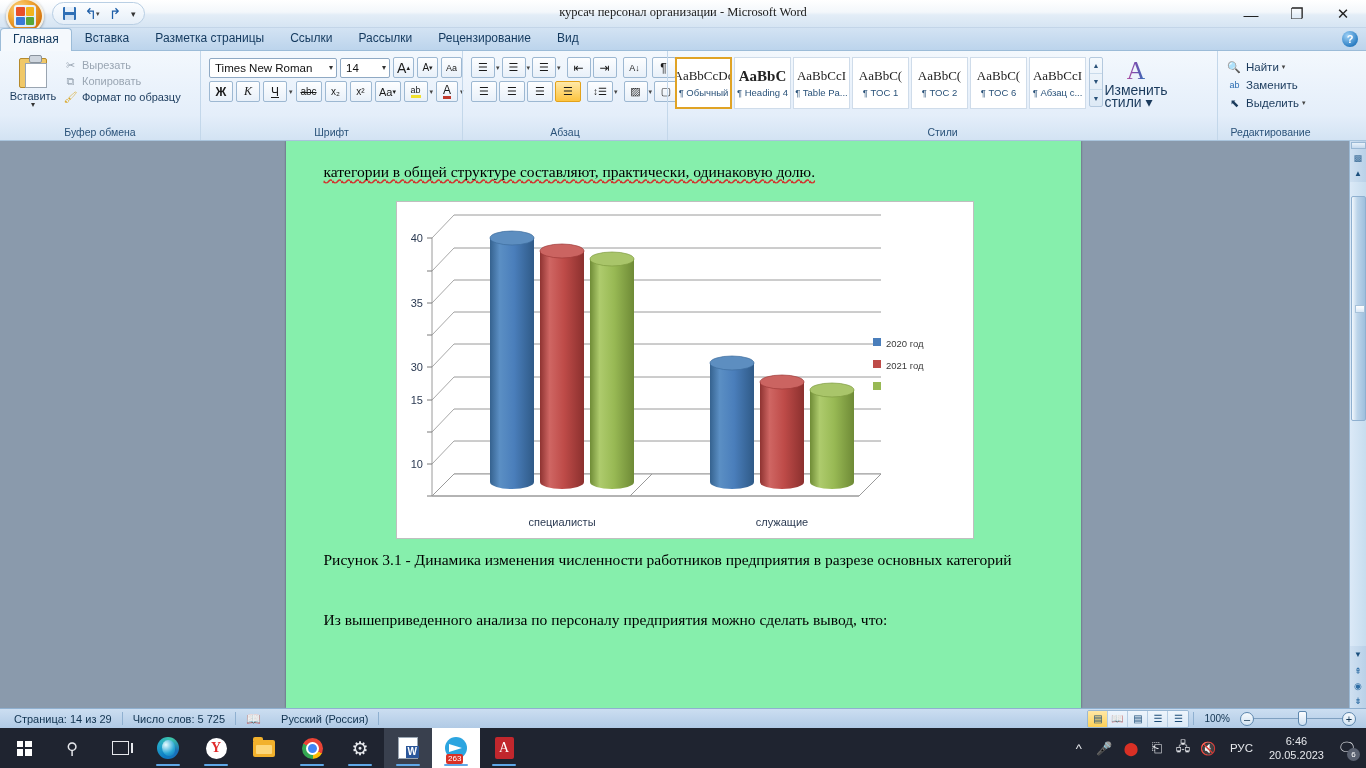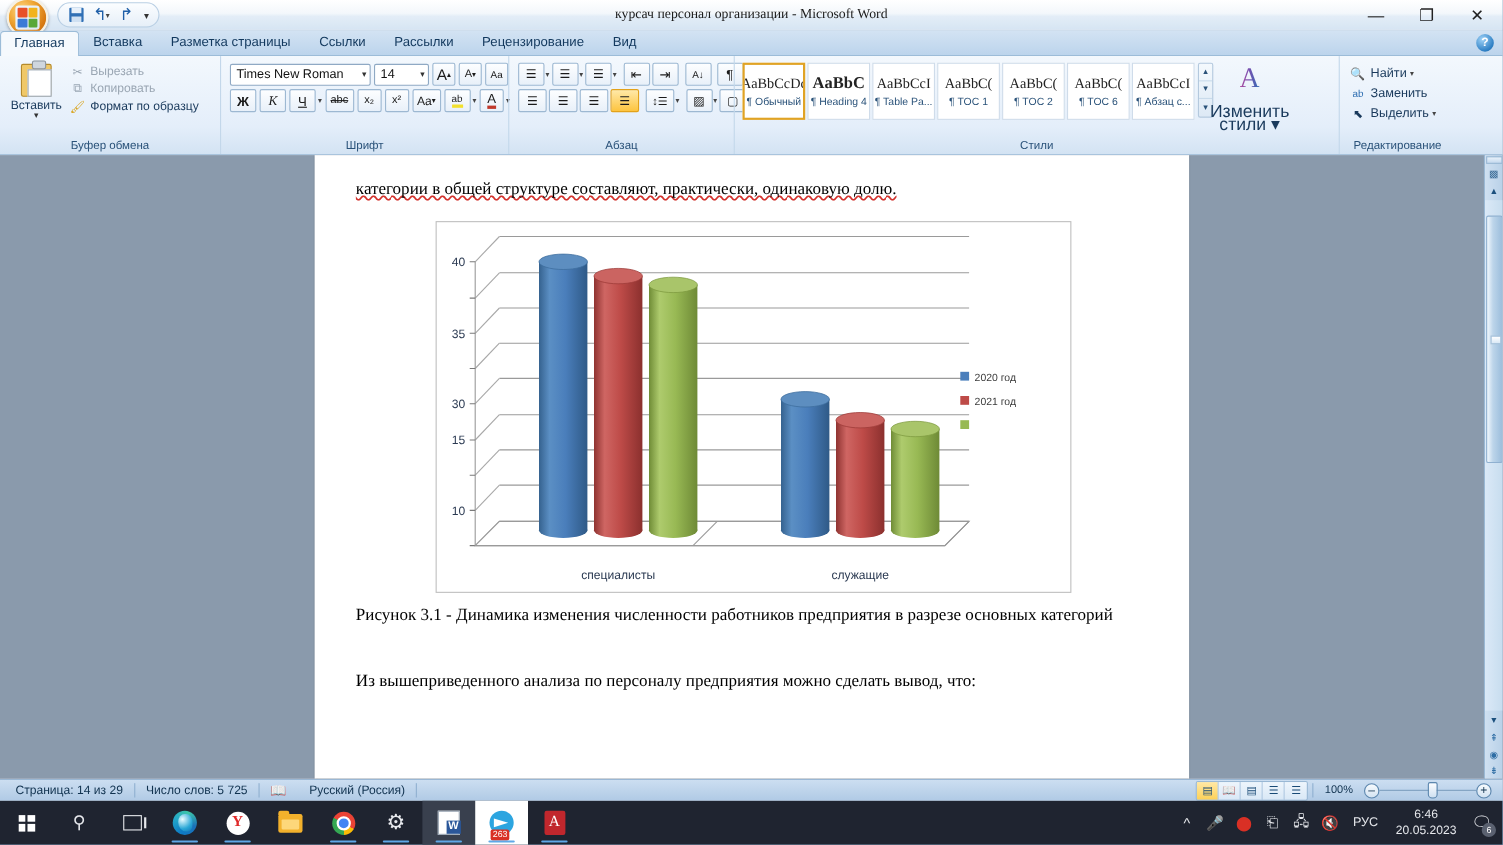--- a/index.html
+++ b/index.html
@@ -173,33 +173,33 @@
     display:flex;flex-direction:column;width:14px;margin-left:1px;
     border:1px solid #b4c9de;border-radius:2px;overflow:hidden;background:linear-gradient(to bottom,#f4f9fd,#dde9f5);
   }
   .gallery-scroll div{height:16px;display:flex;align-items:center;justify-content:center;font-size:7px;color:#2a5279;border-bottom:1px solid #c9dbeb;}
   .gallery-scroll div:last-child{border-bottom:none;}
 
   .chg-styles{width:62px;display:flex;flex-direction:column;align-items:center;padding-top:4px;}
   .chg-ico{font-family:"Liberation Serif",serif;font-size:26px;line-height:26px;
     background:linear-gradient(90deg,#b04a9c 0%,#7a4fb0 45%,#2f6fb5 100%);
     -webkit-background-clip:text;background-clip:text;color:transparent;}
-  .chg-lbl{font-size:16px;color:#1a3a5c;text-align:center;line-height:12px;margin-top:12px;}
+  .chg-lbl{font-size:14px;color:#1a3a5c;text-align:left;line-height:12px;margin-top:0;}
 
   
   .edit-cmds{display:flex;flex-direction:column;gap:4px;padding:6px 2px 0 4px;}
   .edit-cmd{display:flex;align-items:center;gap:4px;font-size:11.5px;color:#1a3a5c;}
 
   
   .docarea {
     flex:1; position:relative; background:#8a9aac; overflow:hidden;
     display:flex; justify-content:center;
   }
   .page {
-    width:795px; background:#ffffff; margin-top:0;
+    width:795px; background:#86efac; margin-top:0;
     position:relative; box-shadow:0 0 2px rgba(0,0,0,.45);
     padding:14px 34px 0 38px;
   }
   .doc-text{
     font-family:"Liberation Serif",serif; font-size:15.5px; color:#000;
     line-height:34px; text-align:justify;
   }
   .spell{
     text-decoration:underline wavy #d2322d;
     text-decoration-skip-ink:none;

